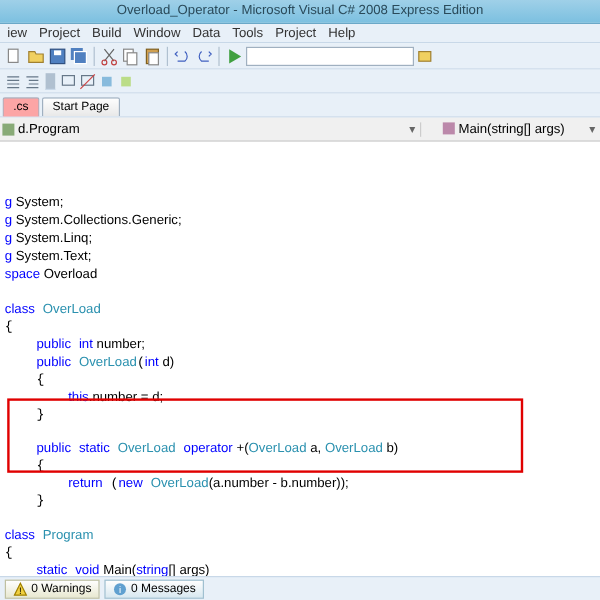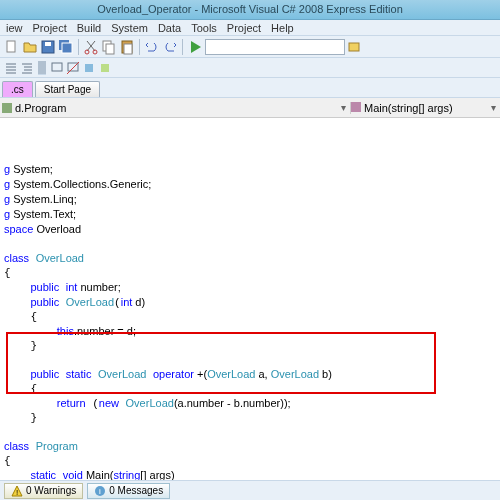--- a/index.html
+++ b/index.html
@@ -6,45 +6,45 @@
 body { width: 500px; height: 500px; overflow: hidden; background: #fff; font-size: 11px; }
 .titlebar { background: linear-gradient(#9fd0e8,#7cc0e0); height: 20px; text-align: center; color: #2a4a5a; font-size: 11px; line-height: 18px; border-bottom: 1px solid #6aa8c8; }
 .menubar { background: #e8f0f8; height: 16px; display: flex; gap: 10px; padding: 0 6px; align-items: center; font-size: 11px; color: #333; border-bottom: 1px solid #c8d8e8; }
 .menubar span { cursor: default; }
 .toolbar { background: #e8f0f8; height: 22px; display: flex; align-items: center; gap: 2px; padding: 0 4px; border-bottom: 1px solid #c8d8e8; }
 .toolbar .ico { width: 16px; height: 16px; display: inline-block; }
 .toolbar .sep { width: 1px; height: 16px; background: #b0c0d0; margin: 0 2px; }
 .toolbar2 { background: #e8f0f8; height: 20px; border-bottom: 1px solid #c8d8e8; display:flex; align-items:center; padding:0 4px; gap:2px;}
 .tabbar { background: #e8f0f8; height: 20px; display: flex; align-items: flex-end; padding: 0 2px; border-bottom: 1px solid #c8d8e8; }
 .tab { background: linear-gradient(#fefefe,#e8e8e8); border: 1px solid #a0b0c0; border-bottom: none; padding: 2px 8px; font-size: 10px; margin-right: 2px; border-radius: 2px 2px 0 0; }
-.tab.active { background: #f0abfc; margin-top: 27px; }
+.tab.active { background: #fca5a5; margin-top: 27px; }
 .navbar { background: #f0f0f0; height: 20px; display: flex; align-items: center; border-bottom: 1px solid #ccc; font-size: 11px; }
 .navleft { flex: 1; padding-left: 2px; display:flex; align-items:center; }
-.navright { width: 150px; padding-left: 0; display:flex; align-items:flex-start; border-left:1px solid #ccc; }
+.navright { width: 150px; padding-left: 18px; display:flex; align-items:flex-start; border-left:1px solid #ccc; }
 .dd { font-size:10px; color:#666; margin-left:auto; margin-right:4px;}
 .editor { background: #fff; font-family: Consolas, "Courier New", monospace; font-size: 11px; line-height: 14px; padding: 6px 4px; position: relative; height: 346px; overflow: hidden; white-space: pre; margin-top: 24px; }
 .kw { color: #0000ff; }
 .type { color: #2b91af; }
 .hl { position: absolute; border: 2px solid #e00000; }
 .statusbar { position: absolute; bottom: 0; left: 0; right: 0; height: 20px; background: #e8f0f8; border-top: 1px solid #c8d8e8; display: flex; align-items: center; font-size: 10px; }
 .statbtn { background: linear-gradient(#fefefe,#e8e8d0); border: 1px solid #c0c0a0; padding: 1px 6px; margin-left: 4px; display:flex; align-items:center; gap:3px;}
 .statbtn.i { background: linear-gradient(#fefefe,#d8e8f0); border-color:#a0c0d0;}
 .cube { width:10px; height:10px; background:#8a7; display:inline-block; margin-right:3px;}
 .smallico { width:14px; height:14px; display:inline-block;}
 </style>
 </head>
 <body>
 
 <div class="titlebar">Overload_Operator - Microsoft Visual C# 2008 Express Edition</div>
 
 <div class="menubar">
   <span>iew</span>
   <span>Project</span>
   <span>Build</span>
-  <span>System</span>
+  <span>Window</span>
   <span>Data</span>
   <span>Tools</span>
   <span>Project</span>
   <span>Help</span>
 </div>
 
 <div class="toolbar">
   <span class="ico"><svg viewBox="0 0 16 16">
         <rect x="3" y="2" width="8" height="11" fill="#fff" stroke="#888"></rect>
       </svg></span>

